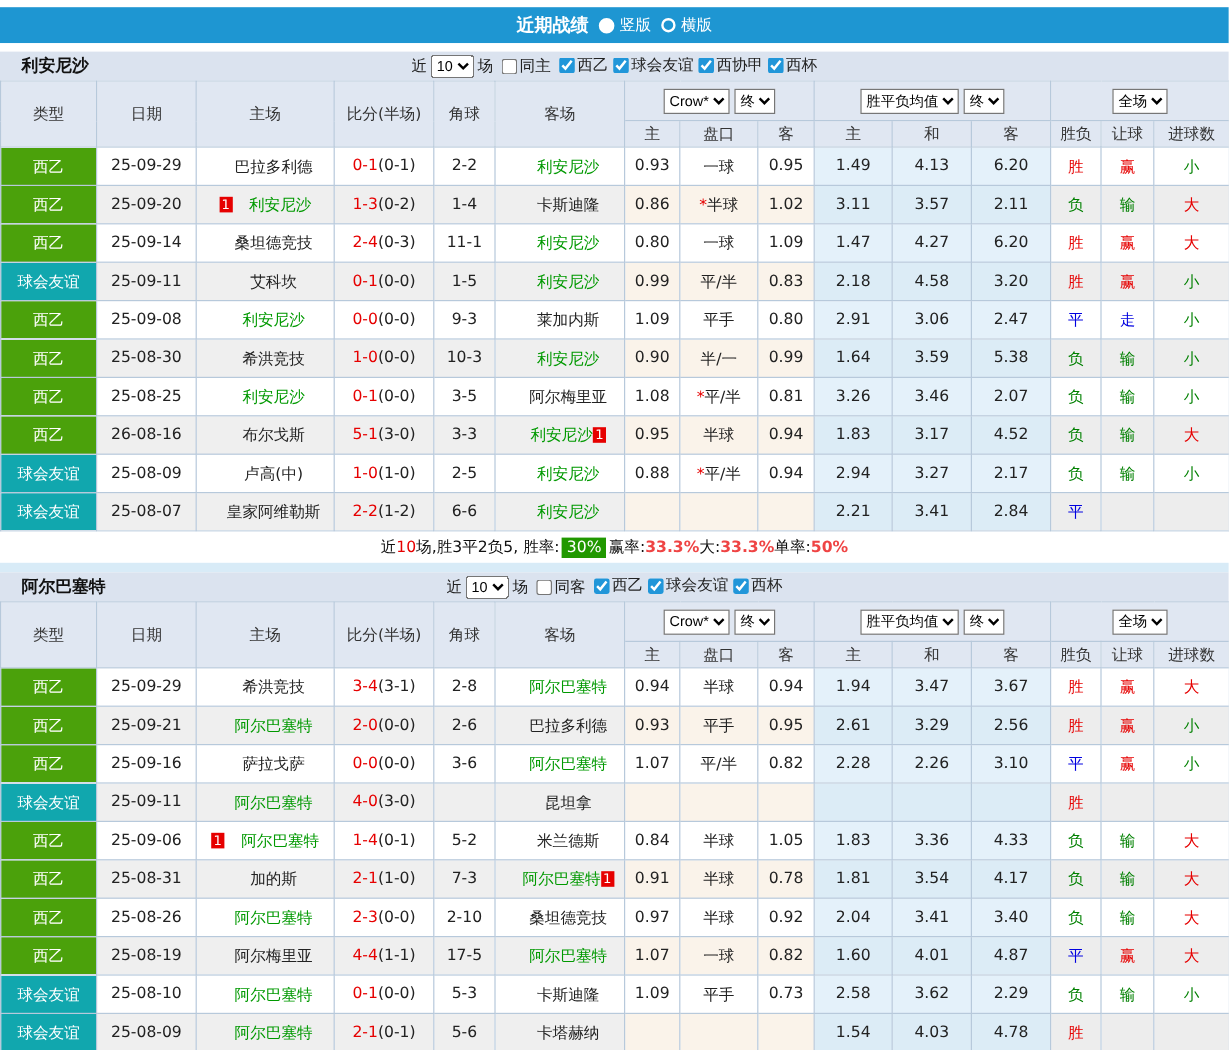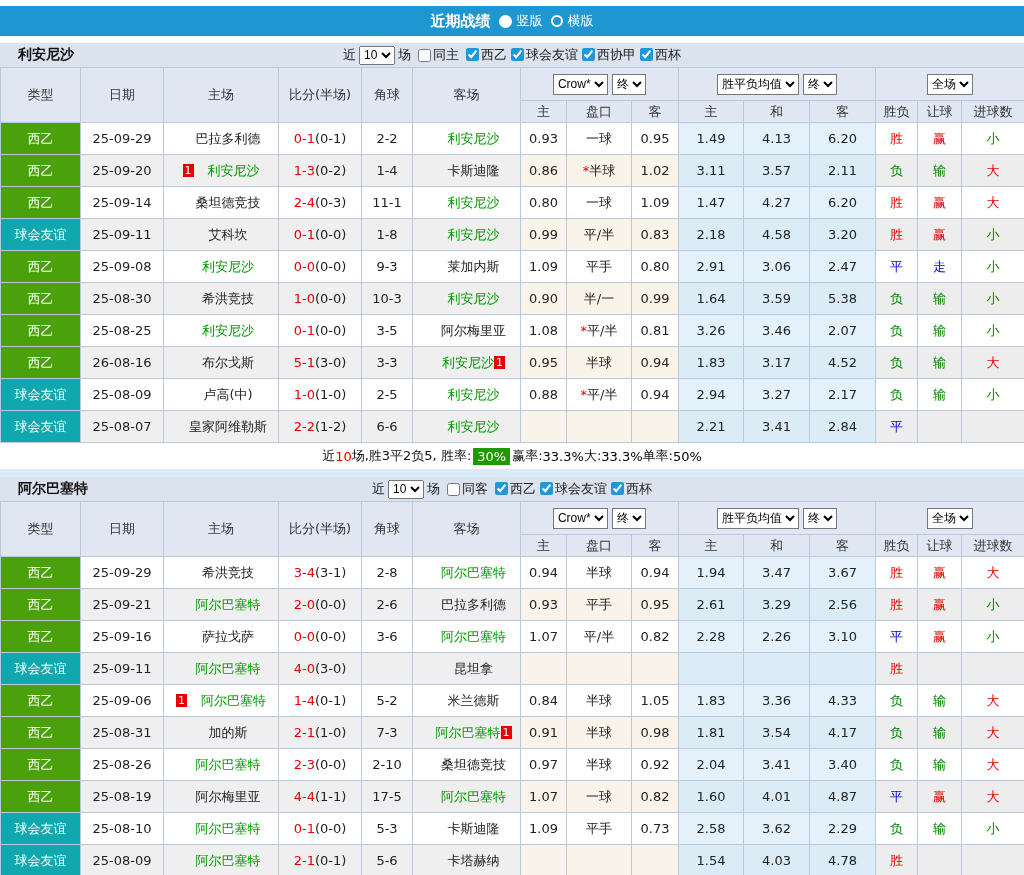--- a/index.html
+++ b/index.html
@@ -31,21 +31,21 @@
   tr.odd td.c-avg{background:#e4f1fa;}
   tr.even td.c-avg{background:#dcecf6;}
   tr.even td.c-res{background:#ededed;}
   .ft{color:#e60000;}
   .ht{color:#222;}
   .team{color:#222;margin-left:14px;}
   .team.focus{color:#009900;}
   .badge1{display:inline-block;background:#e60000;color:#fff;font-size:11px;line-height:13px;padding:0 2px;vertical-align:1px;}
   .star{color:#e60000;}
   .summary{height:26px;display:flex;align-items:center;justify-content:center;background:#fff;font-size:13px;color:#111;}
-  .summary .pct{color:#000000;}
+  .summary .pct{color:#ef4444;font-weight:bold;}
   .summary .red{color:#e60000;}
   .summary .badge-green{background:#209800;color:#fff;padding:1px 4px;margin:0 2px;}
   .divider{height:8px;background:#d8ebf7;}
 </style>
 </head>
 <body>
 
 <div class="titlebar">
   <span class="title">近期战绩</span>
   <label class="radio-label">
@@ -184,21 +184,21 @@
         <td class="c-avg">6.20</td>
         <td class="c-res" style="color: rgb(230, 0, 0);">胜</td>
         <td class="c-res" style="color: rgb(230, 0, 0);">赢</td>
         <td class="c-res" style="color: rgb(230, 0, 0);">大</td>
       </tr>
       <tr class="even">
         <td class="c-type" style="background: rgb(17, 167, 174);">球会友谊</td>
         <td>25-09-11</td>
         <td class="c-team"><span class="team">艾科坎</span></td>
         <td><span class="ft">0-1</span><span class="ht">(0-0)</span></td>
-        <td>1-8</td>
+        <td>1-5</td>
         <td class="c-team"><span class="team focus">利安尼沙</span></td>
         <td class="c-odds">0.99</td>
         <td class="c-odds">平/半</td>
         <td class="c-odds">0.83</td>
         <td class="c-avg">2.18</td>
         <td class="c-avg">4.58</td>
         <td class="c-avg">3.20</td>
         <td class="c-res" style="color: rgb(230, 0, 0);">胜</td>
         <td class="c-res" style="color: rgb(230, 0, 0);">赢</td>
         <td class="c-res" style="color: rgb(0, 128, 0);">小</td>
@@ -481,21 +481,21 @@
       </tr>
       <tr class="even">
         <td class="c-type" style="background: rgb(75, 161, 11);">西乙</td>
         <td>25-08-31</td>
         <td class="c-team"><span class="team">加的斯</span></td>
         <td><span class="ft">2-1</span><span class="ht">(1-0)</span></td>
         <td>7-3</td>
         <td class="c-team"><span class="team focus">阿尔巴塞特</span><span class="badge1">1</span></td>
         <td class="c-odds">0.91</td>
         <td class="c-odds">半球</td>
-        <td class="c-odds">0.98</td>
+        <td class="c-odds">0.78</td>
         <td class="c-avg">1.81</td>
         <td class="c-avg">3.54</td>
         <td class="c-avg">4.17</td>
         <td class="c-res" style="color: rgb(0, 128, 0);">负</td>
         <td class="c-res" style="color: rgb(0, 128, 0);">输</td>
         <td class="c-res" style="color: rgb(230, 0, 0);">大</td>
       </tr>
       <tr class="odd">
         <td class="c-type" style="background: rgb(75, 161, 11);">西乙</td>
         <td>25-08-26</td>

